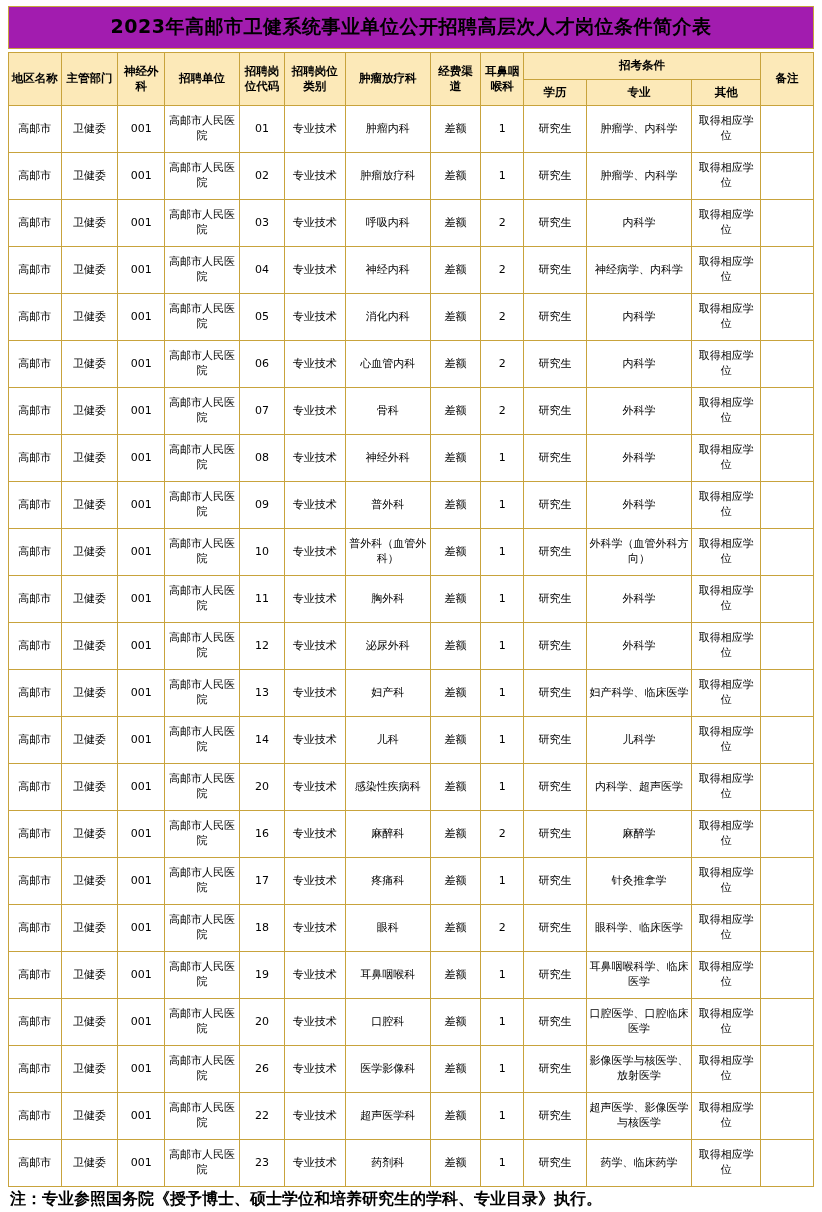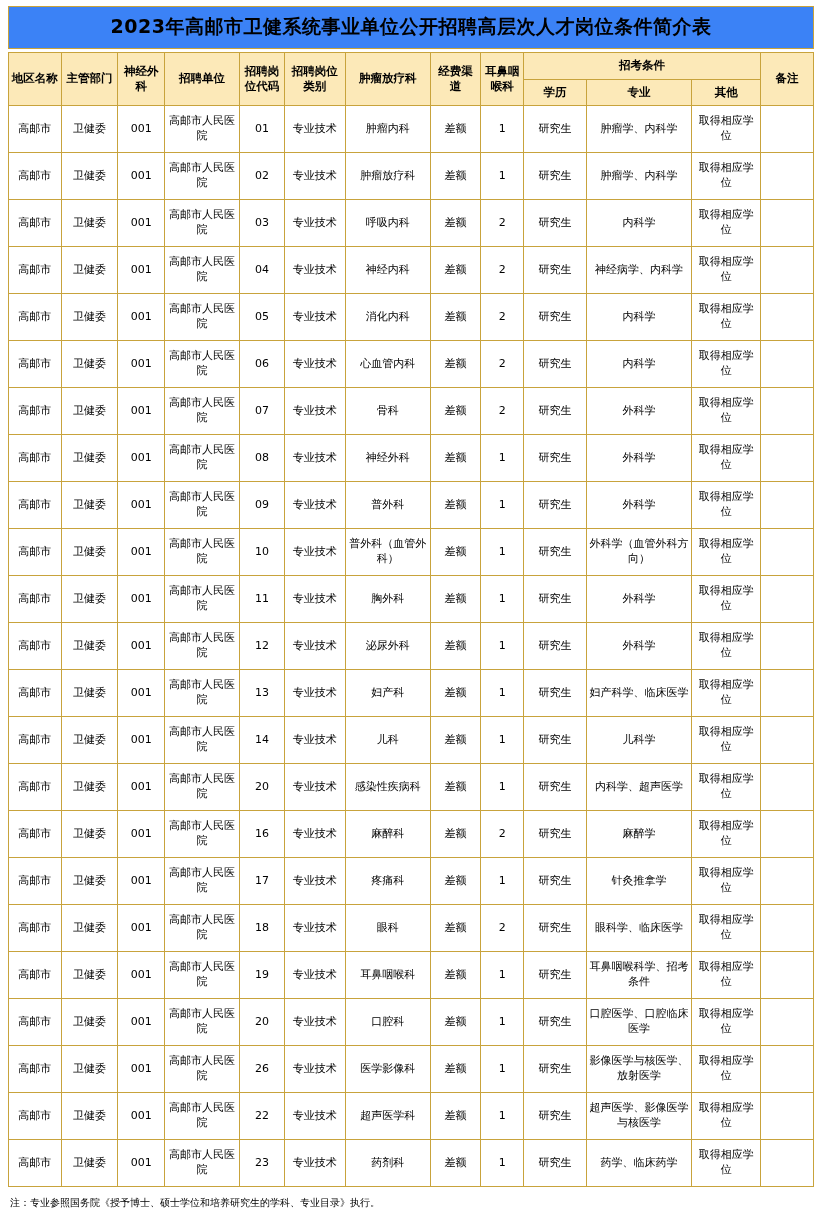--- a/index.html
+++ b/index.html
@@ -11,21 +11,21 @@
     width: 822px;
     font-family: "DejaVu Sans", "Liberation Sans", sans-serif;
     color: #000000;
   }
   .page {
     width: 822px;
     box-sizing: border-box;
     padding: 6px 8px 10px 8px;
   }
   .title-bar {
-    background: #3b82f6;
+    background: #a21caf;
     border: 1px solid #c8a33c;
     text-align: center;
     font-size: 19px;
     font-weight: bold;
     letter-spacing: 0.5px;
     padding: 7px 4px 8px 4px;
     color: #000;
   }
   table.main {
     border-collapse: collapse;
@@ -46,24 +46,24 @@
     background: #fce9b8;
     font-weight: bold;
     font-size: 11.5px;
     padding: 5px 2px;
   }
   table.main tbody td {
     background: #ffffff;
     height: 40px;
   }
   .note {
-    font-size: 10px;
-    margin-top: 8px;
+    font-size: 16px;
     padding-left: 2px;
     line-height: 1.5;
+    font-weight: bold;
   }
   
   col.c0 { width: 52px; }
   col.c1 { width: 56px; }
   col.c2 { width: 46px; }
   col.c3 { width: 74px; }
   col.c4 { width: 44px; }
   col.c5 { width: 60px; }
   col.c6 { width: 84px; }
   col.c7 { width: 50px; }
@@ -391,21 +391,21 @@
           <td>高邮市</td>
           <td>卫健委</td>
           <td>001</td>
           <td>高邮市人民医院</td>
           <td>19</td>
           <td>专业技术</td>
           <td>耳鼻咽喉科</td>
           <td>差额</td>
           <td>1</td>
           <td>研究生</td>
-          <td>耳鼻咽喉科学、招考条件</td>
+          <td>耳鼻咽喉科学、临床医学</td>
           <td>取得相应学位</td>
           <td></td>
         </tr>
         <tr>
           <td>高邮市</td>
           <td>卫健委</td>
           <td>001</td>
           <td>高邮市人民医院</td>
           <td>20</td>
           <td>专业技术</td>

